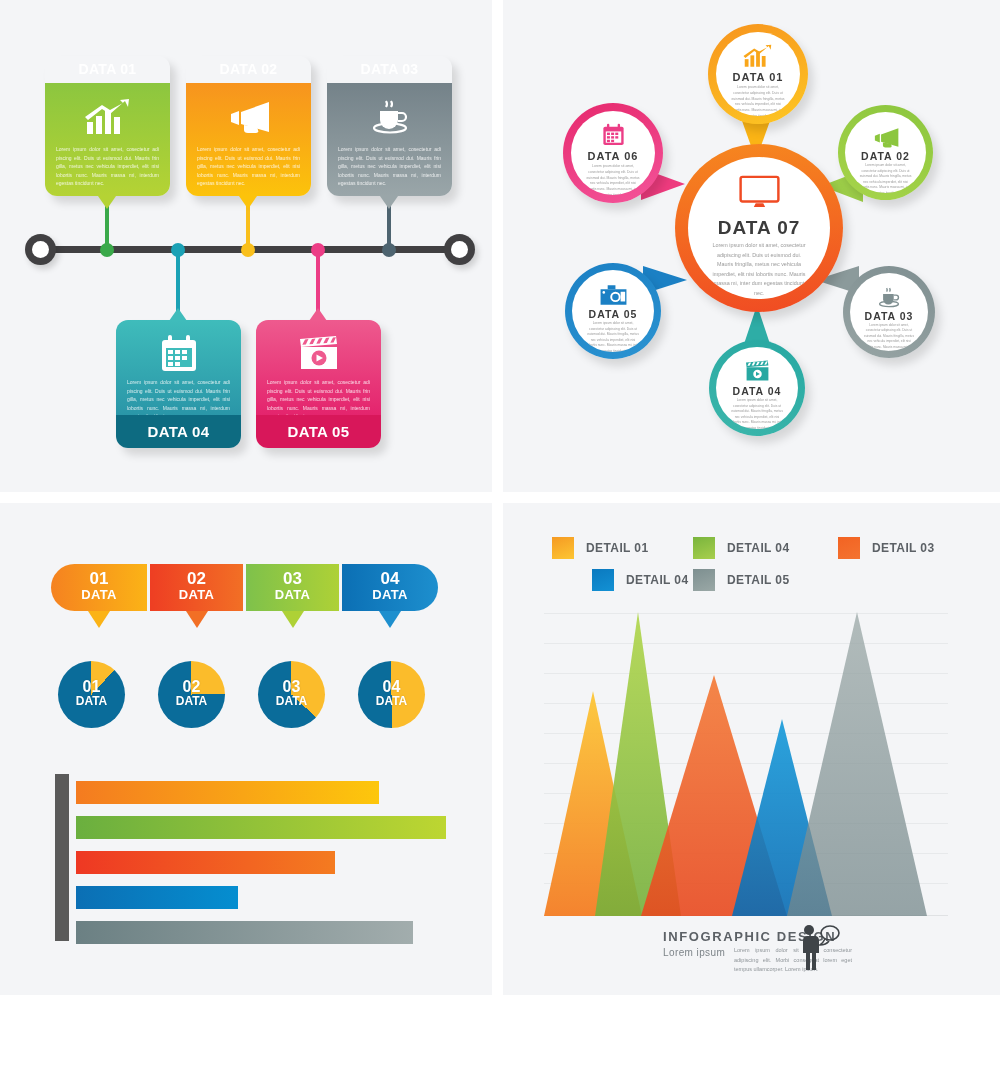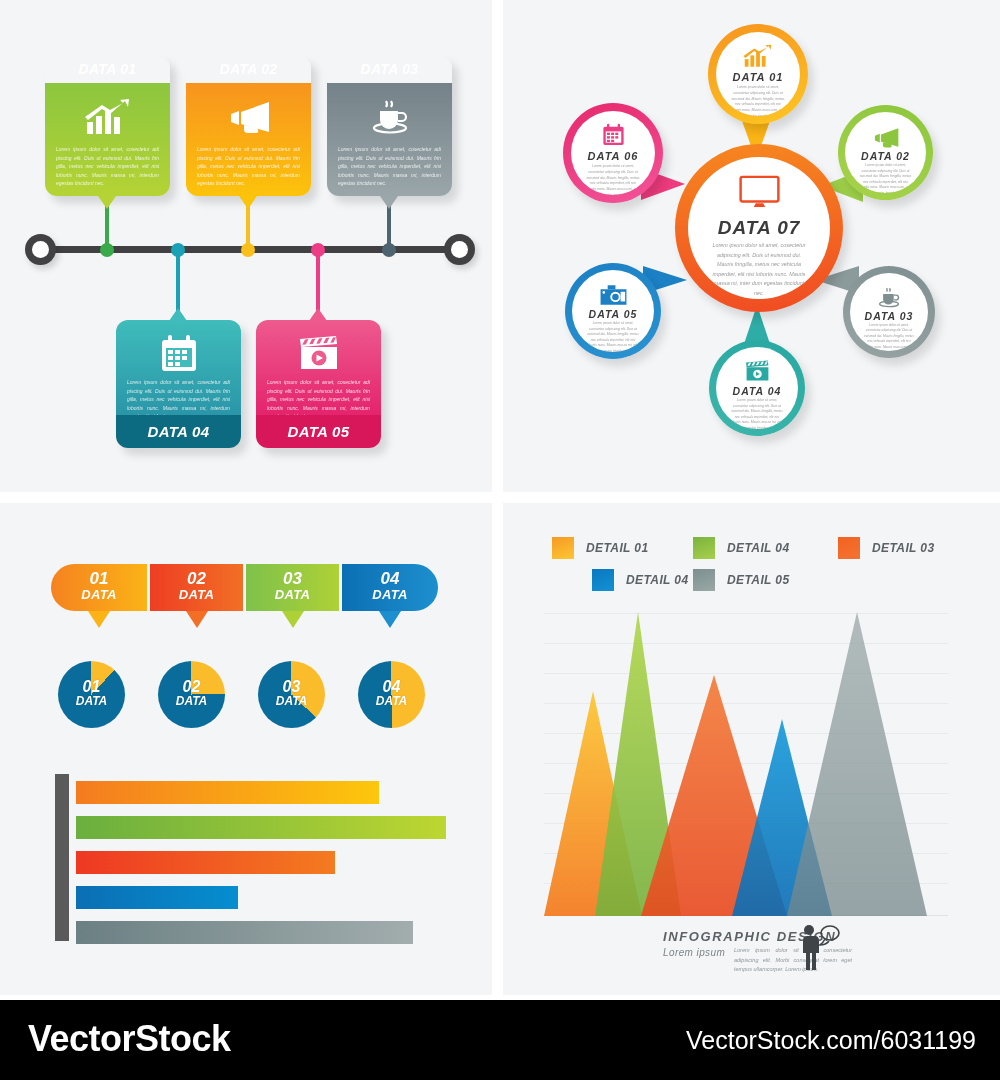--- a/index.html
+++ b/index.html
@@ -1,20 +1,20 @@
 <!DOCTYPE html>
 <html><head>
 <meta charset="utf-8">
 <style>
   html,body{margin:0;padding:0;background:#ffffff;}
   body{width:1000px;height:1080px;font-family:"Liberation Sans",sans-serif;overflow:hidden;}
   .canvas{position:relative;width:1000px;height:1080px;background:#ffffff;}
 
   
-  .panel{position:absolute;background:#f4f5f7;overflow:hidden;font-style:italic;}
+  .panel{position:absolute;background:#f4f5f7;overflow:hidden;}
   #panel-tl{left:0;top:0;width:492px;height:492px;}
   #panel-tr{left:503px;top:0;width:497px;height:492px;}
   #panel-bl{left:0;top:503px;width:492px;height:492px;}
   #panel-br{left:503px;top:503px;width:497px;height:492px;}
 
   
   #footer{position:absolute;left:0;top:1000px;width:1000px;height:80px;background:#000;}
   #footer .brand{position:absolute;left:28px;top:18px;color:#fff;font-size:36px;font-weight:bold;letter-spacing:-.5px;font-family:"Liberation Sans",sans-serif;}
   #footer .url{position:absolute;right:24px;top:26px;color:#fff;font-size:25px;font-family:"Liberation Sans",sans-serif;}
 
@@ -494,18 +494,14 @@
         <circle cx="14" cy="7" r="5"></circle>
         <path d="M8 13 h12 q4 0 4 5 v12 h-3 v17 h-4 v-17 h-2 v17 h-4 v-17 h-3 v-12 q0-5 4-5 z"></path>
       </g>
       <g fill="none" stroke="#3f4448" stroke-width="1.6">
         <ellipse cx="35" cy="10" rx="9" ry="7"></ellipse>
         <path d="M30 16 q-2 4 -5 6 q6 0 9 -4"></path>
       </g>
     </svg>
   </div>
 
-  <div id="footer">
-    <div class="brand">VectorStock</div>
-    <div class="url">VectorStock.com/6031199</div>
-  </div>
 
 </div>
 
 </body></html>

